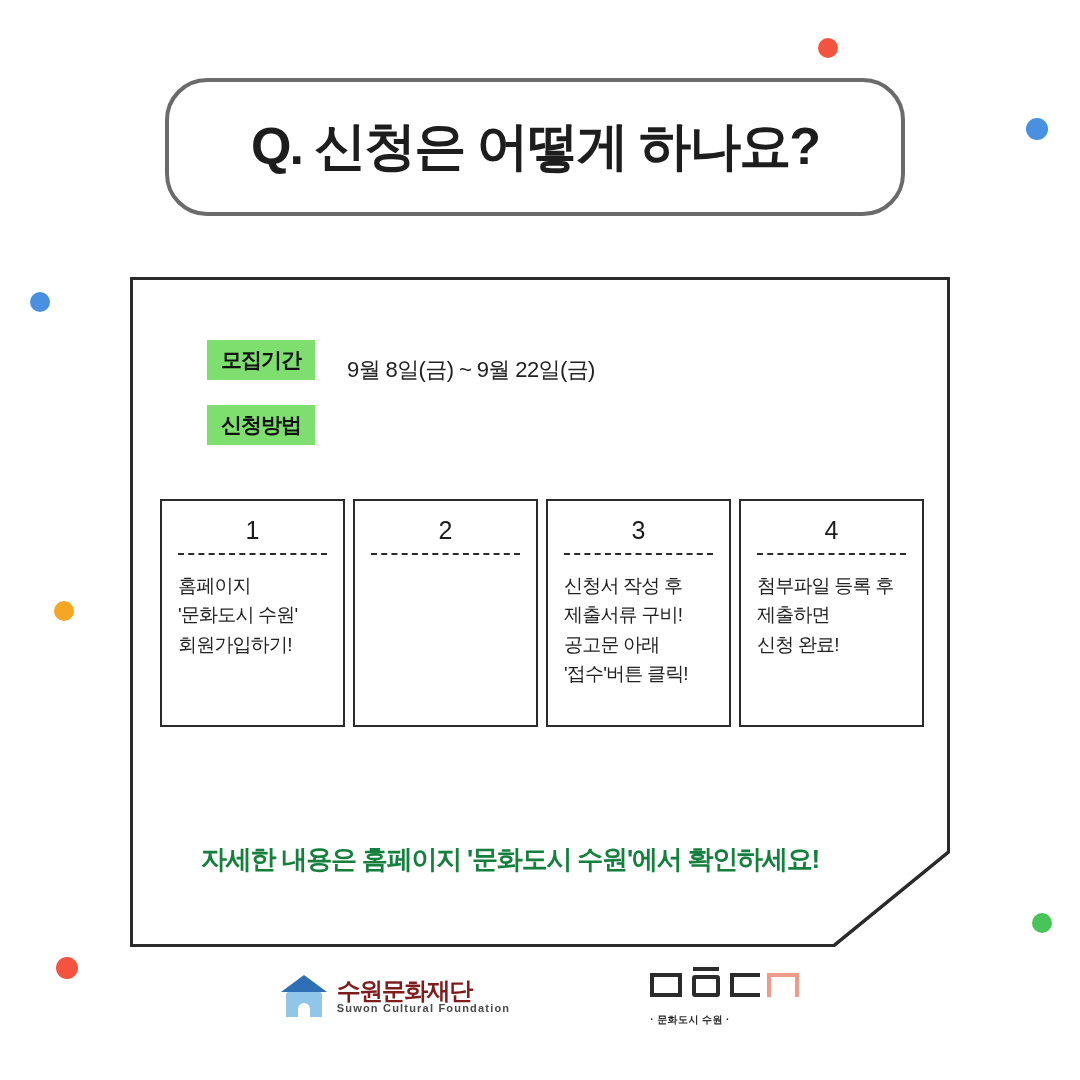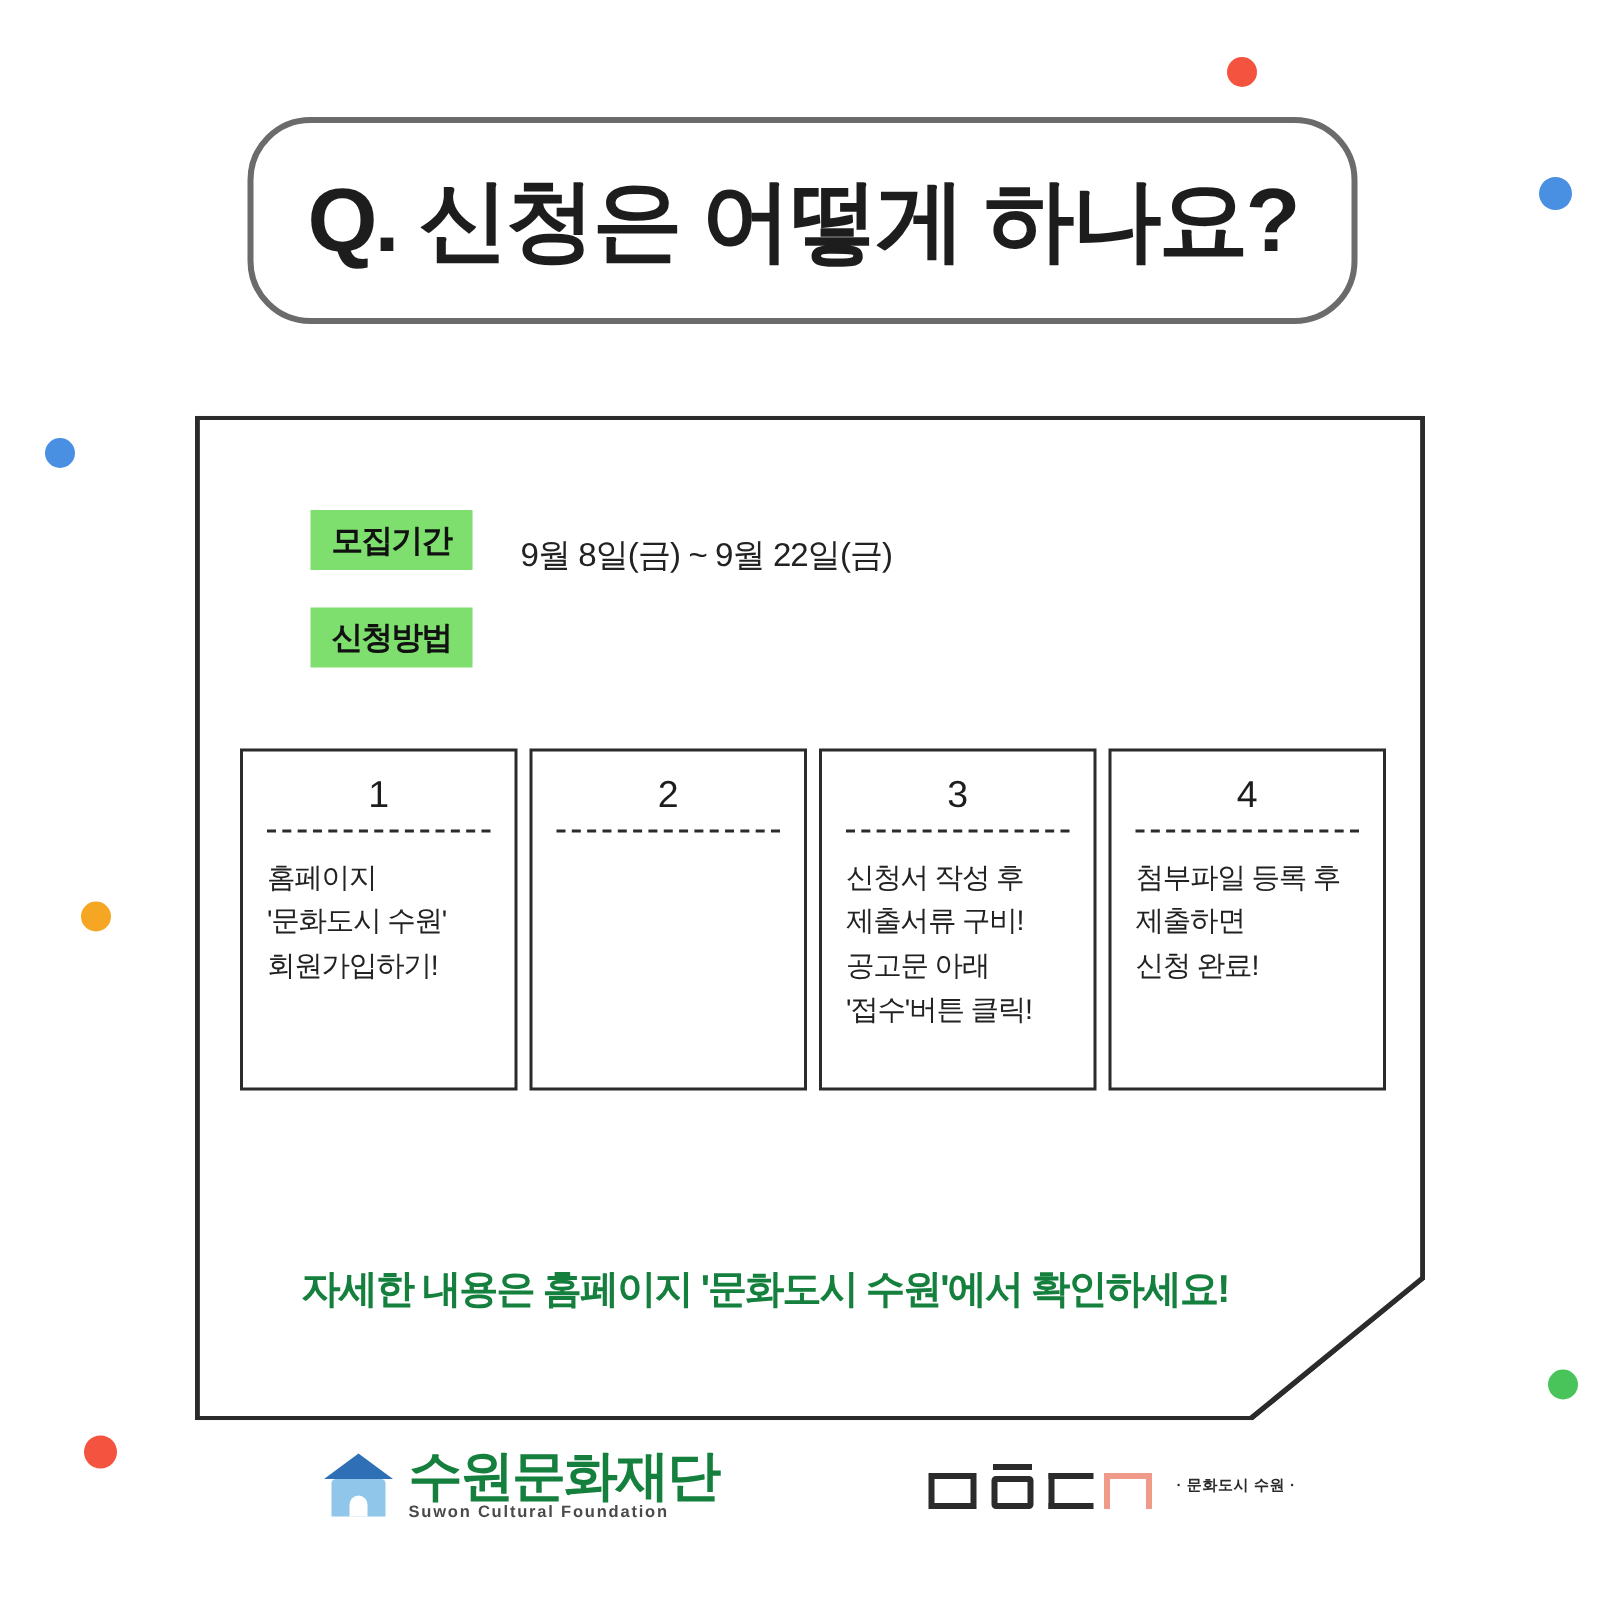--- a/index.html
+++ b/index.html
@@ -37,21 +37,21 @@
     height: 138px;
     border: 4px solid #6b6b6b;
     border-radius: 42px;
     background: #ffffff;
     box-sizing: border-box;
     display: flex;
     align-items: center;
     justify-content: center;
   }
   .headline-text {
-    font-size: 60px;
+    font-size: 52px;
     font-weight: bold;
     letter-spacing: -2px;
     color: #1d1d1d;
     white-space: nowrap;
     font-family: "Liberation Sans", "DejaVu Sans", sans-serif;
   }
 
   
   .card {
     position: absolute;
@@ -206,36 +206,36 @@
     width: 12px; height: 14px;
     background: #ffffff;
     border-radius: 6px 6px 0 0;
   }
   .logo-words {
     display: flex;
     flex-direction: column;
     line-height: 1.05;
   }
   .logo-kr {
-    font-size: 36px;
-    font-weight: bold;
-    color: #15803d;
+    font-size: 24px;
+    font-weight: bold;
+    color: #7f1d1d;
     letter-spacing: -1.5px;
   }
   .logo-en {
     font-size: 11px;
     font-weight: bold;
     color: #4a4a4a;
     letter-spacing: 1.2px;
   }
 
   .logo-city {
     display: flex;
-    flex-direction: row;
-    align-items: center;
+    flex-direction: column;
+    align-items: flex-start;
     gap: 16px;
   }
   .city-glyphs {
     display: flex;
     align-items: flex-end;
     gap: 7px;
     height: 32px;
   }
   .g1 {
     width: 32px; height: 24px;

